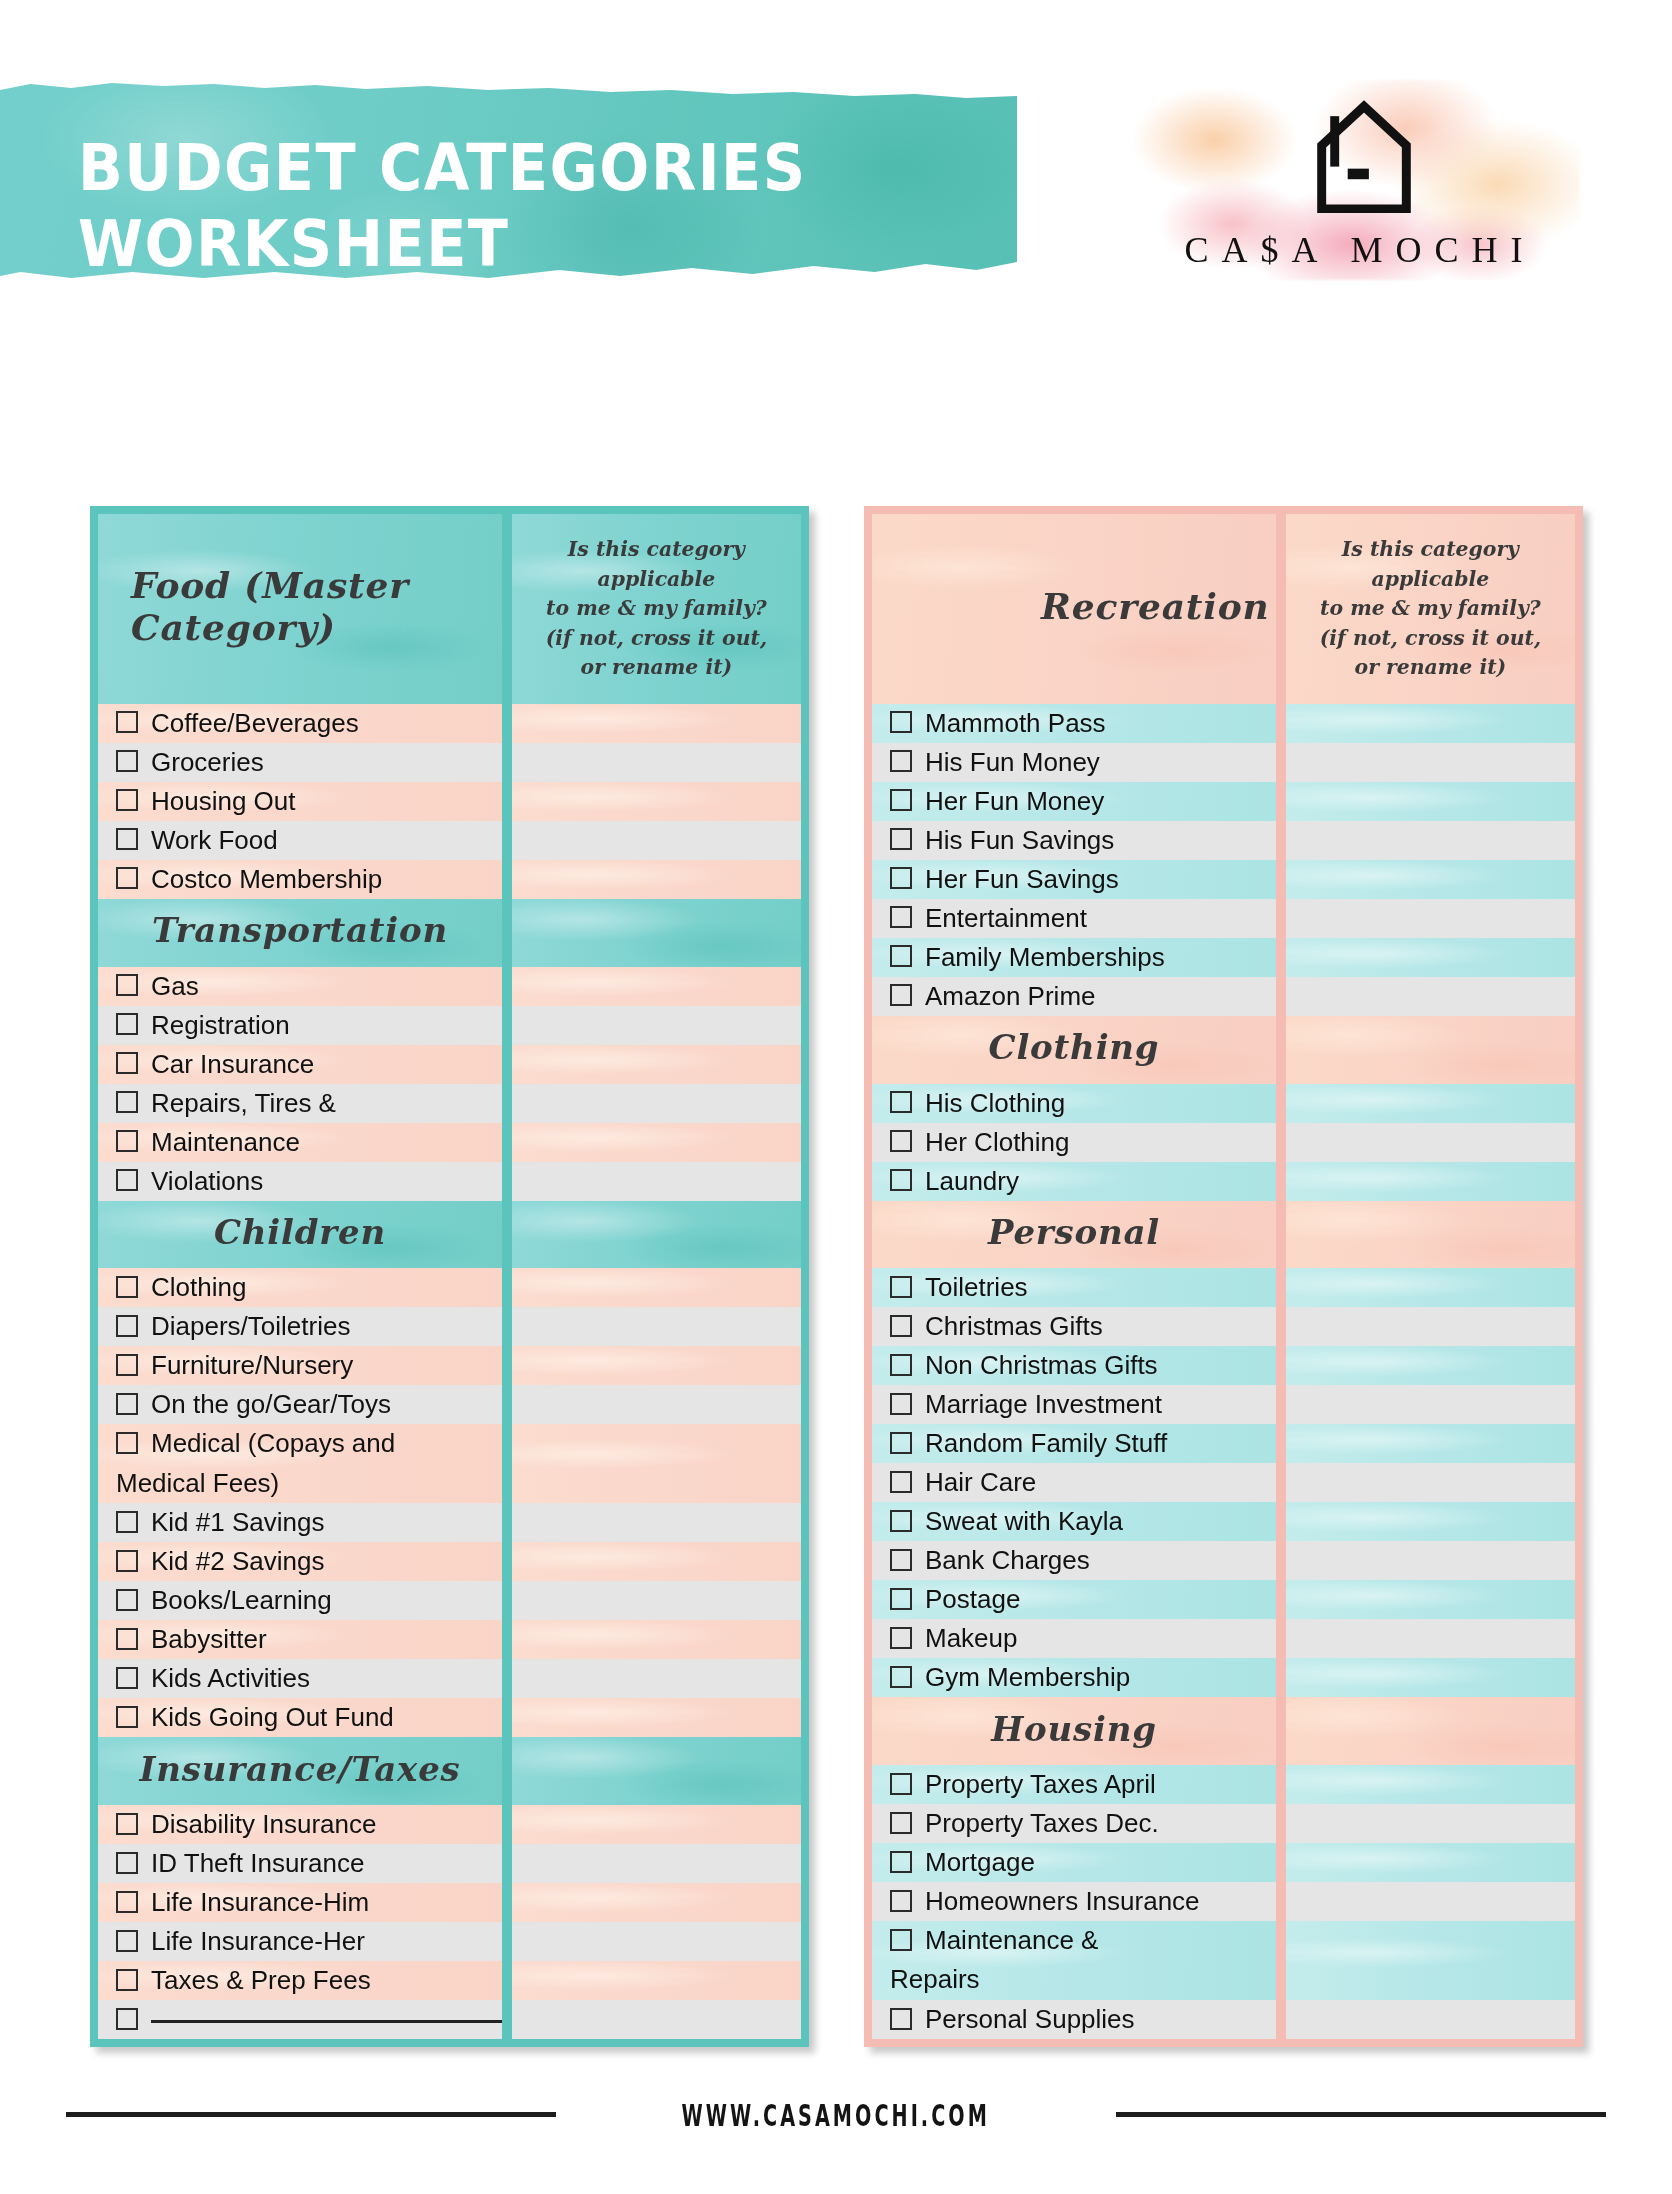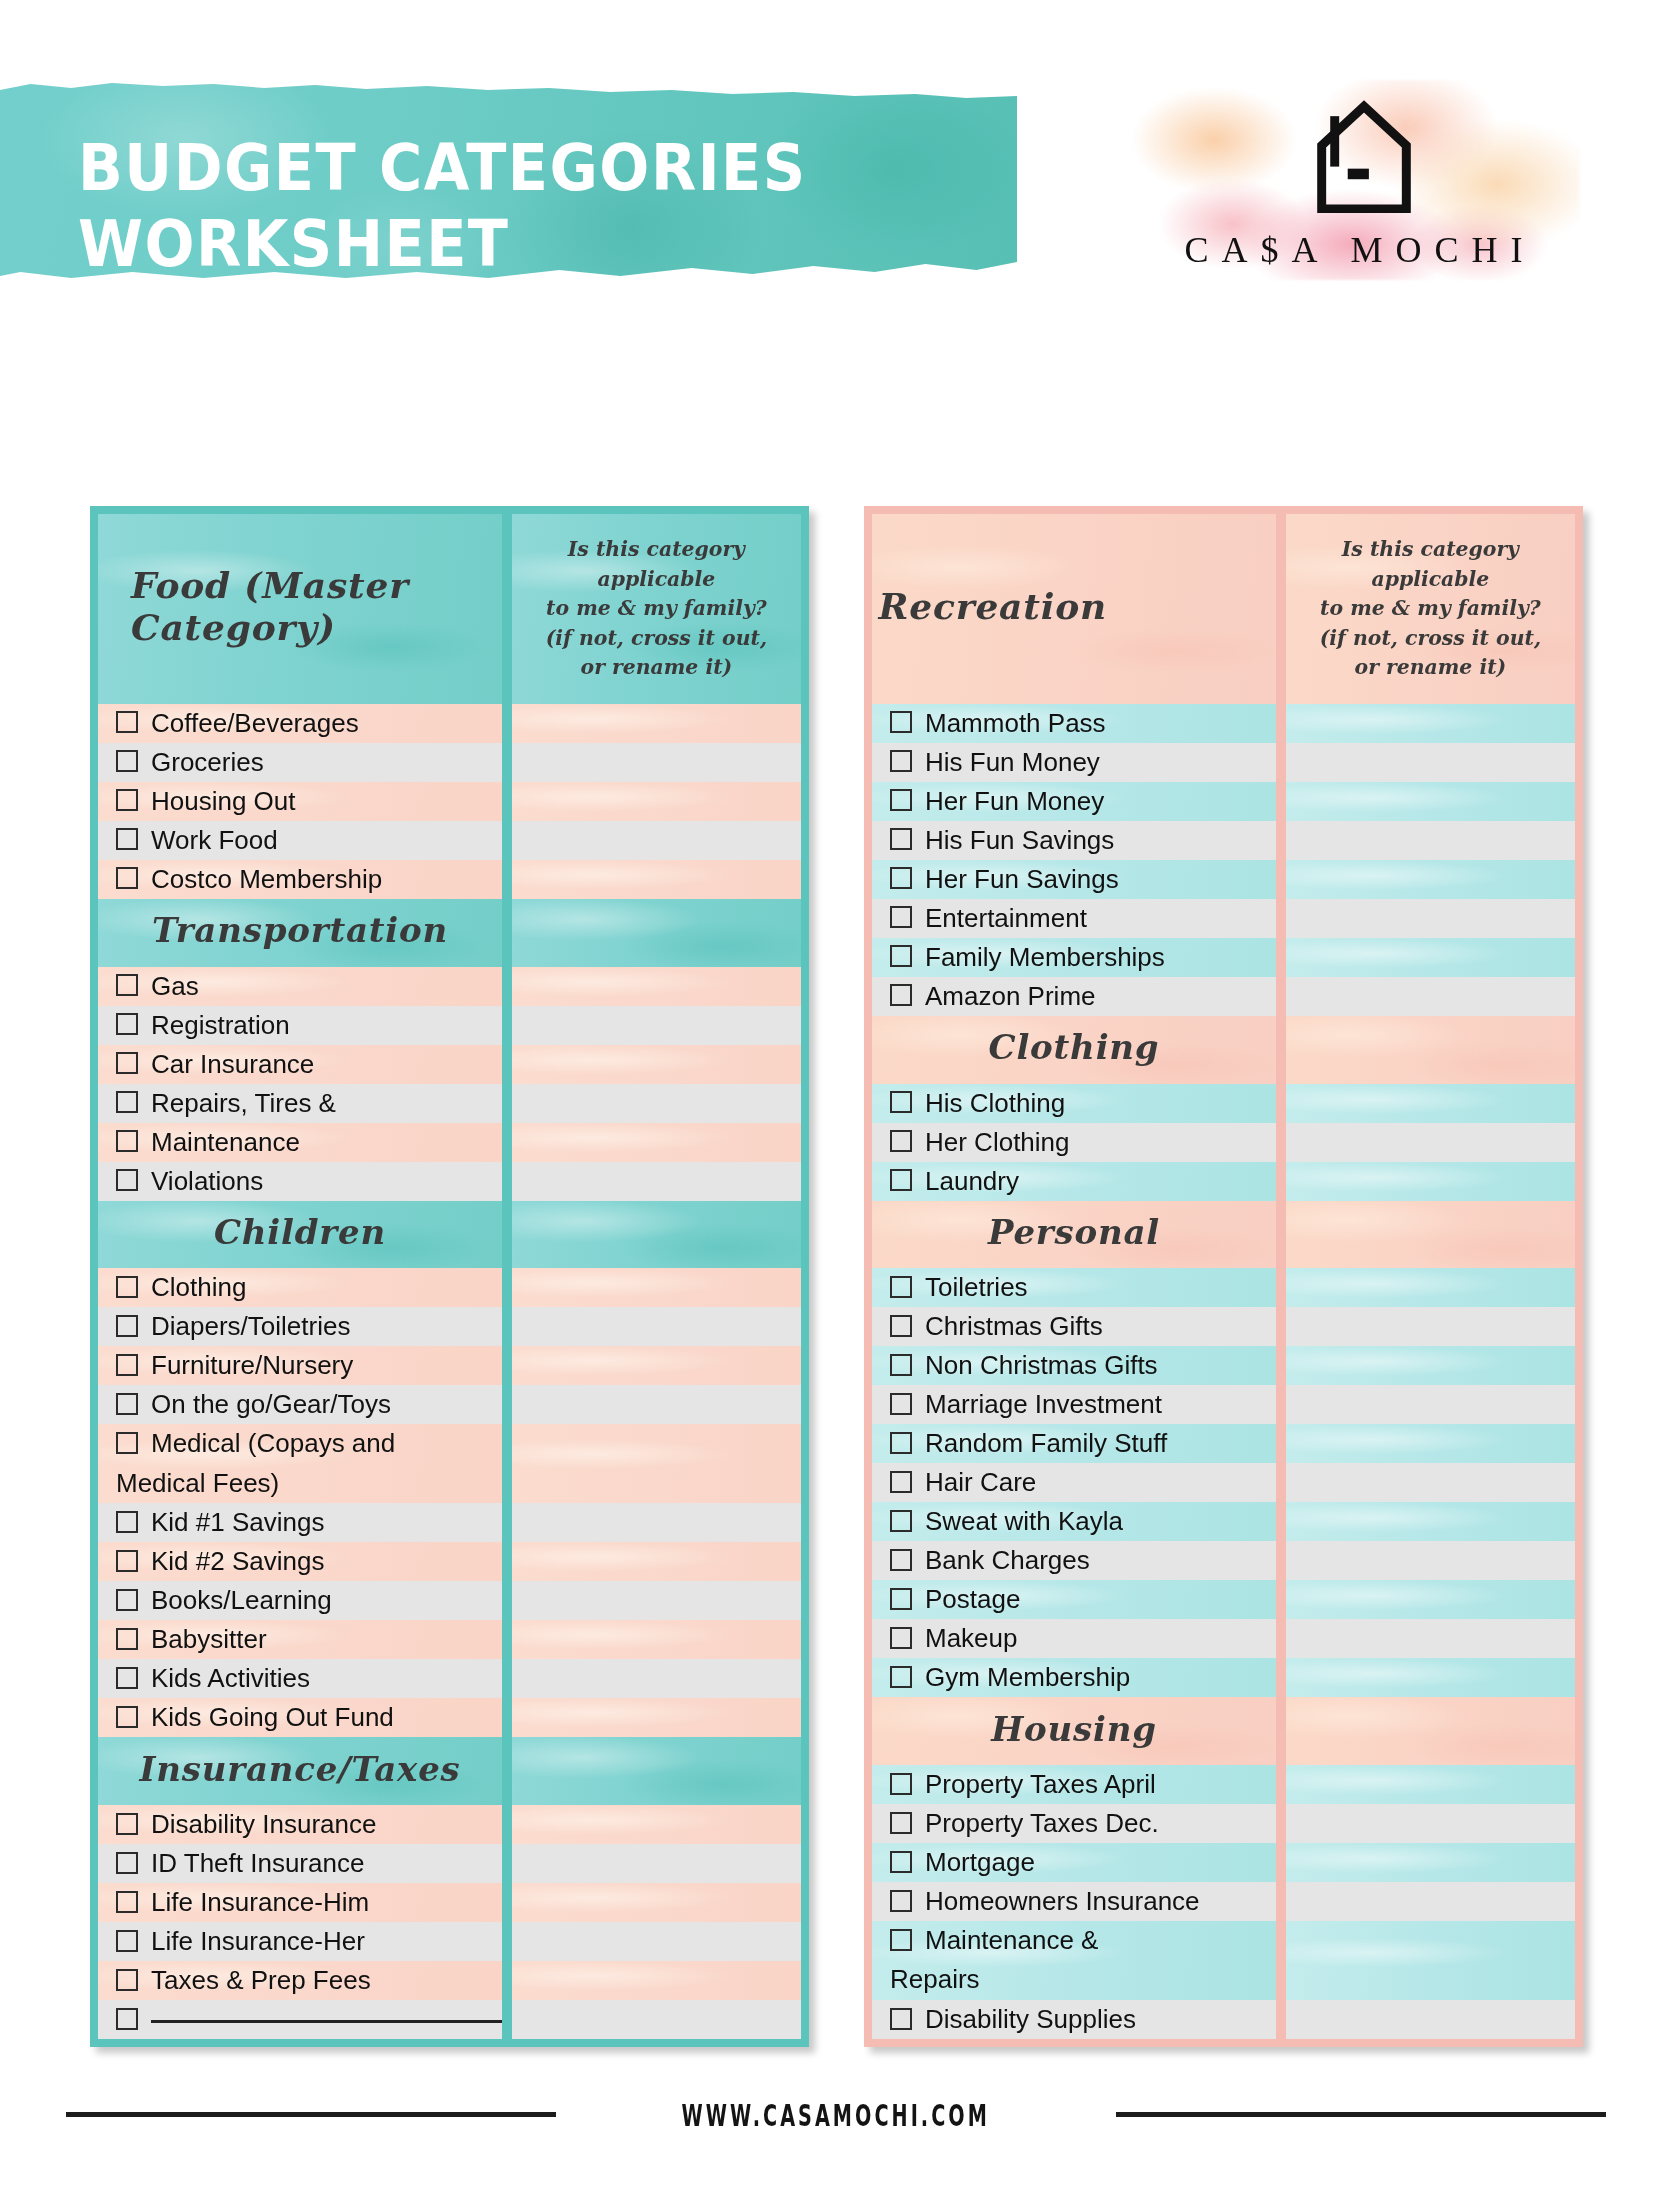--- a/index.html
+++ b/index.html
@@ -379,21 +379,21 @@
 <div class="sheet right">
   <table class="tbl">
     <colgroup>
         <col style="width:408px">
         <col style="width:9.8px">
         <col>
       </colgroup>
     <tbody>
 
       <tr>
-        <td class="peachband sec-title big" style="text-align:left;padding-left:6.5px !important;">Recreation</td>
+        <td class="peachband sec-title big" style="text-align:right;padding-left:6.5px !important;">Recreation</td>
         <td class="divider"></td>
         <td class="peachband qcell">Is this category applicable
 to me &amp; my family?
 (if not, cross it out, or rename it)</td>
       </tr>
       <tr>
           <td class="tealrow item"><span class="chk"></span><span>Mammoth Pass</span></td>
           <td class="divider"></td>
           <td class="tealrow"></td>
         </tr>
@@ -540,21 +540,21 @@
           <td class="divider"></td>
           <td class="whiterow"></td>
         </tr>
       <tr>
           <td class="tealrow item two"><span class="chk"></span><span>Maintenance &amp;
 Repairs</span></td>
           <td class="divider"></td>
           <td class="tealrow"></td>
         </tr>
       <tr>
-          <td class="whiterow item"><span class="chk"></span><span>Disability Supplies</span></td>
+          <td class="whiterow item"><span class="chk"></span><span>Personal Supplies</span></td>
           <td class="divider"></td>
           <td class="whiterow"></td>
         </tr>
     </tbody>
   </table>
 </div>
 
 <div class="footer">
   <div class="frule"></div>
   <div class="furl">WWW.CASAMOCHI.COM</div>

